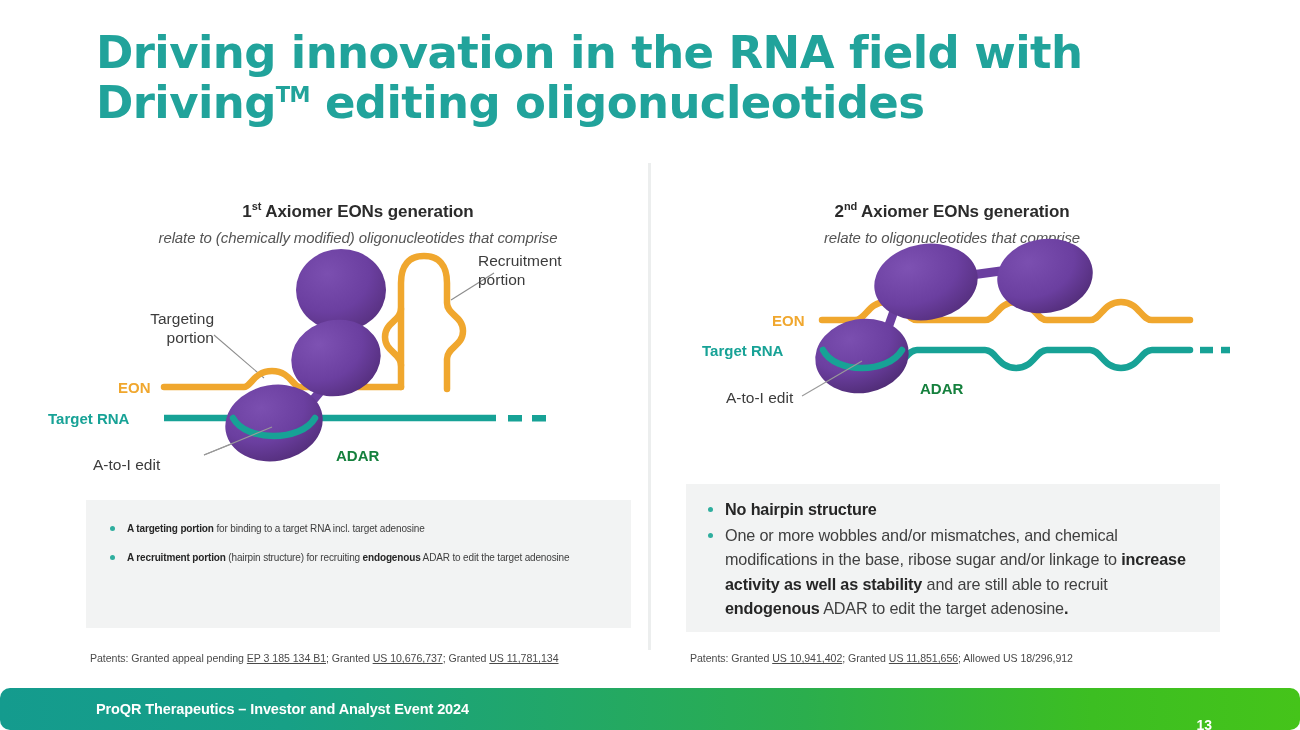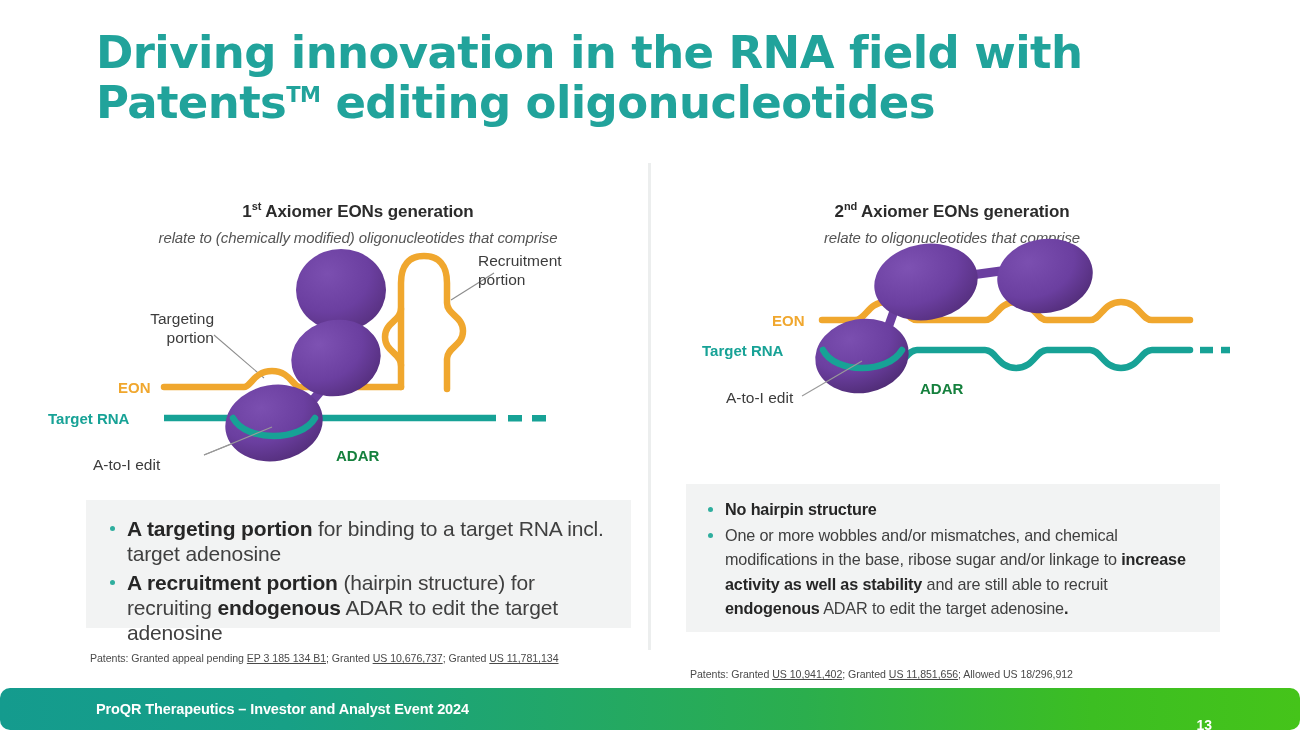--- a/index.html
+++ b/index.html
@@ -87,21 +87,21 @@
     box-sizing: border-box;
   }
   .callout-left  { left: 86px;  top: 500px; width: 545px; height: 128px; padding: 16px 18px 14px 18px; }
   .callout-right { left: 686px; top: 484px; width: 534px; height: 148px; padding: 13px 16px 12px 16px; }
 
   ul.blist { list-style: none; margin: 0; padding: 0; }
   ul.blist li {
     position: relative;
     padding-left: 23px;
     color: #404040;
-    font-size: 21px;
+    font-size: 10px;
     line-height: 25px;
     letter-spacing: -0.15px;
     margin-bottom: 4px;
   }
   ul.blist li:last-child { margin-bottom: 0; }
   ul.blist li::before {
     content: "";
     position: absolute;
     left: 6px;
     top: 10px;
@@ -116,21 +116,21 @@
   
   .patents {
     position: absolute;
     color: #4a4a4a;
     font-size: 10.6px;
     letter-spacing: -0.05px;
     white-space: nowrap;
   }
   .patents .lk { text-decoration: underline; }
   .pat-left  { left: 90px;  top: 652px; }
-  .pat-right { left: 690px; top: 668px; }
+  .pat-right { left: 690px; top: 652px; }
 
   
   .footer {
     position: absolute;
     left: 0;
     bottom: 0;
     width: 1300px;
     height: 42px;
     background: linear-gradient(90deg, #149B8E 0%, #17A086 22%, #2BAE4D 62%, #3CBE22 84%, #45C41A 100%);
     border-radius: 10px;
@@ -168,21 +168,21 @@
   .lab-adar     { color: #15803d; font-weight: bold; font-size: 15px; }
   .lab-plain    { color: #3c3c3c; font-size: 15.5px; line-height: 19px; }
 </style>
 </head>
 <body>
 
 <div class="slide">
 
   <div class="title">
     <span>Driving innovation in the RNA field with</span><br>
-    <span>Patents</span><sup>TM</sup><span> editing oligonucleotides</span>
+    <span>Driving</span><sup>TM</sup><span> editing oligonucleotides</span>
   </div>
 
   <div class="col-divider"></div>
 
   <div class="col col-left">
     <div class="col-head"><span>1</span><sup>st</sup><span> Axiomer EONs generation</span></div>
     <div class="col-sub">relate to (chemically modified) oligonucleotides that comprise</div>
   </div>
 
   <div class="col col-right">

